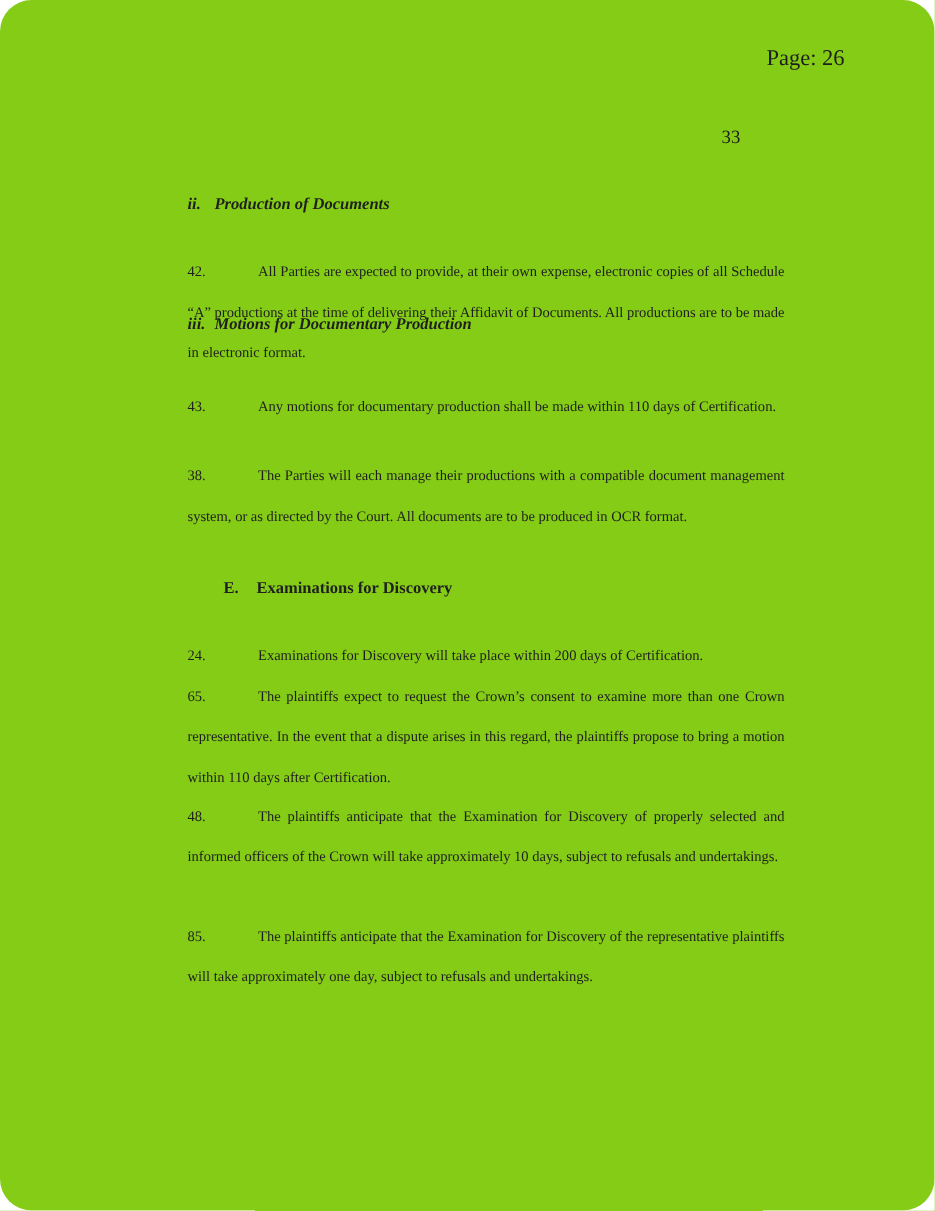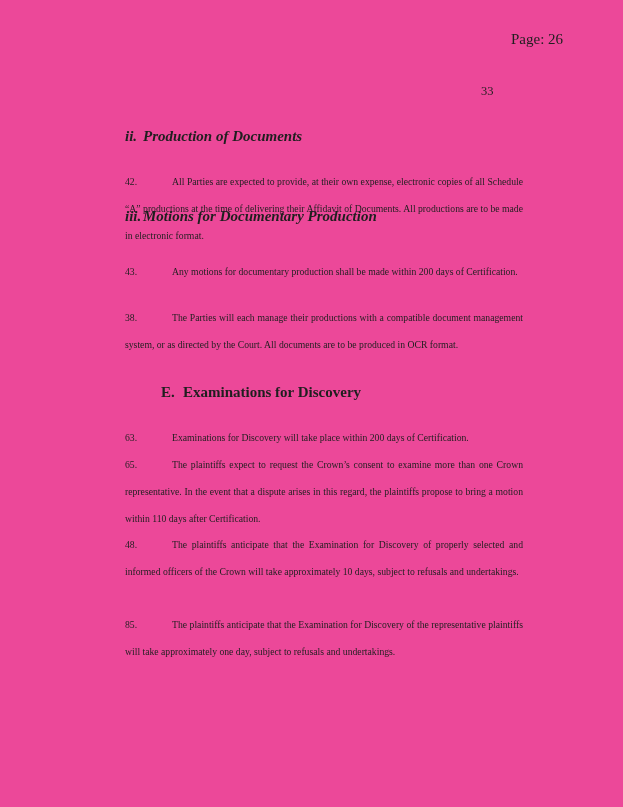--- a/index.html
+++ b/index.html
@@ -4,24 +4,25 @@
 <style>
   html, body {
     margin: 0;
     padding: 0;
     background: #ffffff;
   }
   .page {
     position: relative;
     width: 623px;
     height: 807px;
-    background: #ec4899;
+    background: #84cc16;
     overflow: hidden;
     font-family: "Liberation Serif", "DejaVu Serif", serif;
     color: #1f1f1f;
+    border-radius: 21px;
   }
   .print-header {
     position: absolute;
     top: 31px;
     left: 511px;
     font-size: 15px;
     white-space: nowrap;
   }
   .doc-page-number {
     position: absolute;
@@ -38,32 +39,32 @@
     height: 807px;
   }
   .block {
     position: absolute;
     left: 0;
     width: 398px;
   }
   .heading {
     font-weight: bold;
     font-style: italic;
-    font-size: 15px;
+    font-size: 11px;
     line-height: 13px;
     white-space: nowrap;
   }
   .heading .h-label {
     display: inline-block;
     width: 18px;
     font-style: italic;
   }
   .heading-major {
     font-style: normal;
-    margin-left: 36px;
+    margin-left: 24px;
   }
   .heading-major .h-label {
     width: 22px;
     font-style: normal;
   }
   .para {
     font-size: 9.7px;
     line-height: 27px;
     text-align: justify;
     margin-top: 24px;
@@ -90,35 +91,35 @@
 
     <div class="block para" style="top:144px">
       <span class="p-num">42.</span><span class="p-text">All Parties are expected to provide, at their own expense, electronic copies of all Schedule “A” productions at the time of delivering their Affidavit of Documents. All productions are to be made in electronic format.</span>
     </div>
 
     <div class="block heading" style="top:210px">
       <span class="h-label">iii.</span><span class="h-title">Motions for Documentary Production</span>
     </div>
 
     <div class="block para" style="top:234px">
-      <span class="p-num">43.</span><span class="p-text">Any motions for documentary production shall be made within 200 days of Certification.</span>
+      <span class="p-num">43.</span><span class="p-text">Any motions for documentary production shall be made within 110 days of Certification.</span>
     </div>
 
 
     <div class="block para" style="top:280px">
       <span class="p-num">38.</span><span class="p-text">The Parties will each manage their productions with a compatible document management system, or as directed by the Court. All documents are to be produced in OCR format.</span>
     </div>
 
 
     <div class="block heading heading-major" style="top:386px">
       <span class="h-label">E.</span><span class="h-title">Examinations for Discovery</span>
     </div>
 
     <div class="block para" style="top:400px">
-      <span class="p-num">63.</span><span class="p-text">Examinations for Discovery will take place within 200 days of Certification.</span>
+      <span class="p-num">24.</span><span class="p-text">Examinations for Discovery will take place within 200 days of Certification.</span>
     </div>
 
     <div class="block para" style="top:427px">
       <span class="p-num">65.</span><span class="p-text">The plaintiffs expect to request the Crown’s consent to examine more than one Crown representative. In the event that a dispute arises in this regard, the plaintiffs propose to bring a motion within 110 days after Certification.</span>
     </div>
 
     <div class="block para" style="top:507px">
       <span class="p-num">48.</span><span class="p-text">The plaintiffs anticipate that the Examination for Discovery of properly selected and informed officers of the Crown will take approximately 10 days, subject to refusals and undertakings.</span>
     </div>
 

